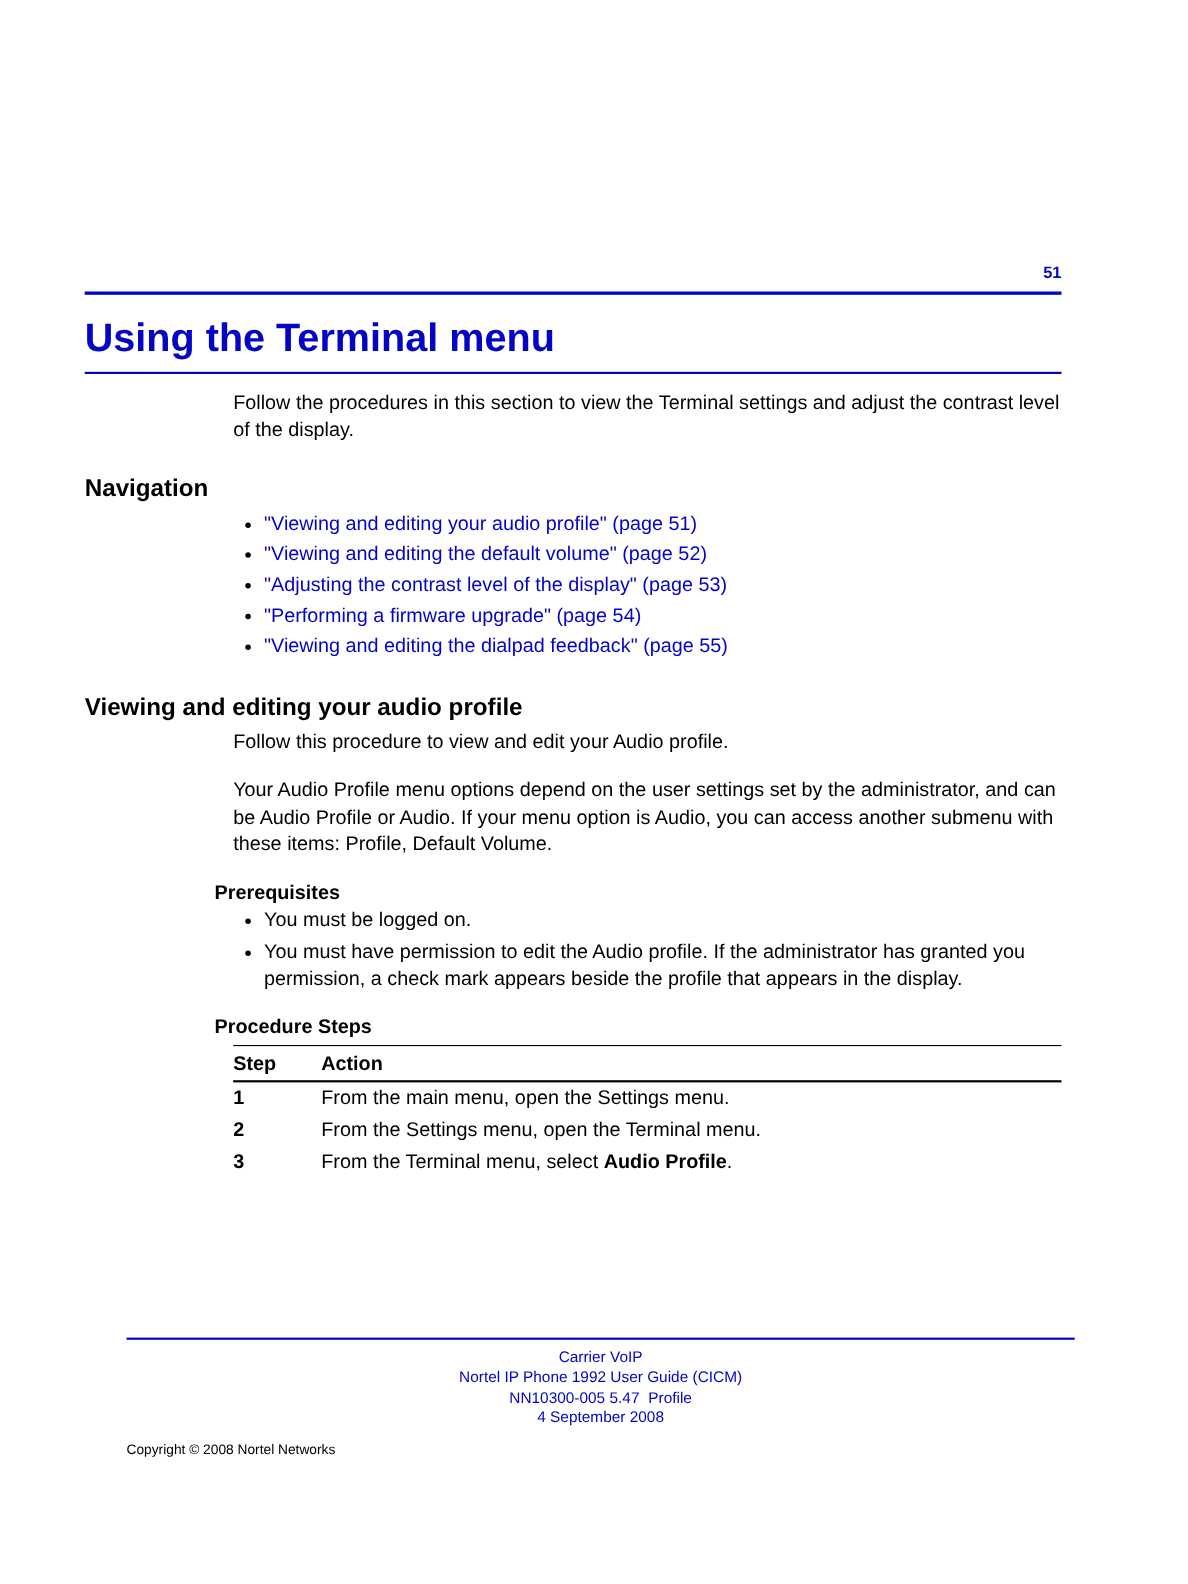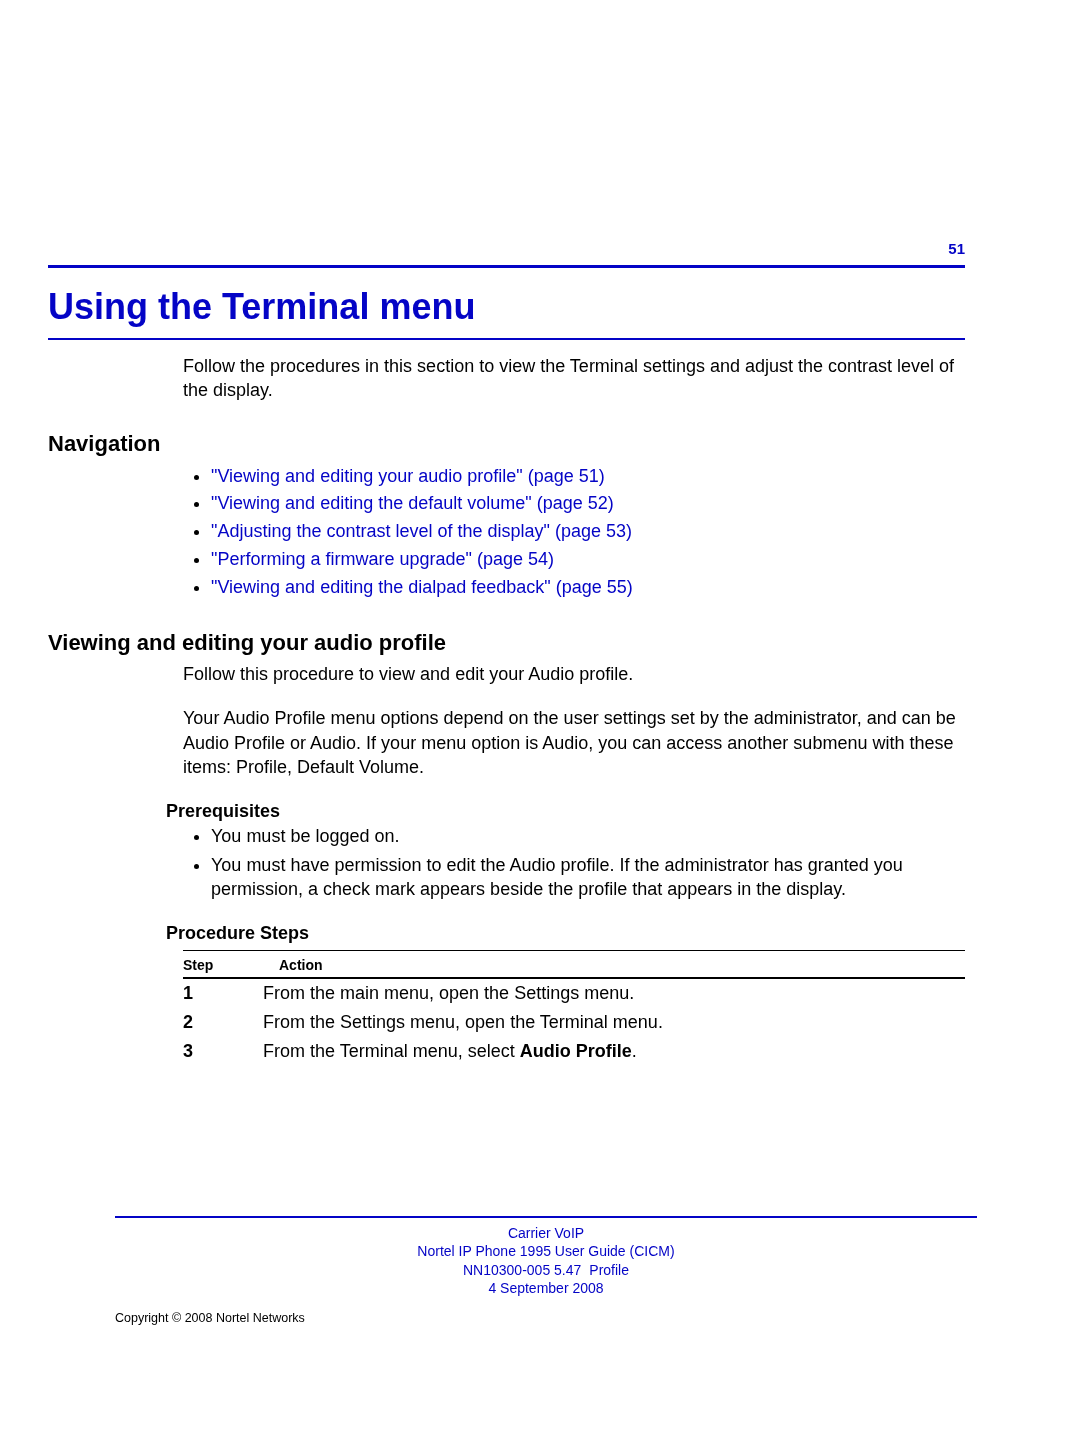--- a/index.html
+++ b/index.html
@@ -6,21 +6,21 @@
     font-family: Arial, Helvetica, sans-serif;
     margin: 0;
     padding: 0;
     background: #fff;
     color: #000;
     width: 1080px;
     height: 1440px;
     position: relative;
   }
   .page {
-    padding: 240px 115px 0 48px;
+    padding: 240px 115px 0 77px;
   }
   .page-number {
     text-align: right;
     color: #0404c6;
     font-weight: bold;
     font-size: 15px;
     margin-bottom: 8px;
   }
   .rule-thick {
     border: none;
@@ -93,23 +93,22 @@
     margin: 0;
   }
   .rule-black-med {
     border: none;
     border-top: 2px solid #000;
     margin: 0;
   }
   .steps-header {
     display: flex;
     font-weight: bold;
-    font-size: 14px;
+    font-size: 18px;
     padding: 6px 0 4px 0;
-    gap: 16px;
   }
   .col-step { width: 80px; flex: 0 0 80px; }
   .col-action { flex: 1; }
   .steps-row {
     display: flex;
     font-size: 18px;
     padding: 4px 0;
   }
   .steps-row .col-step { font-weight: bold; }
   .footer {
@@ -188,18 +187,18 @@
       <div class="col-action"><span>From the Terminal menu, select </span><b>Audio Profile</b><span>.</span></div>
     </div>
   </div>
 
 </div>
 
 <div class="footer">
   <hr class="rule-thin">
   <div class="footer-lines">
     <div>Carrier VoIP</div>
-    <div>Nortel IP Phone 1995 User Guide (CICM)</div>
+    <div>Nortel IP Phone 1992 User Guide (CICM)</div>
     <div><span>NN10300-005   5.47</span><span class="std">Profile</span></div>
     <div>4 September 2008</div>
   </div>
   <div class="copyright">Copyright © 2008 Nortel Networks</div>
 </div>
 
 </body></html>

